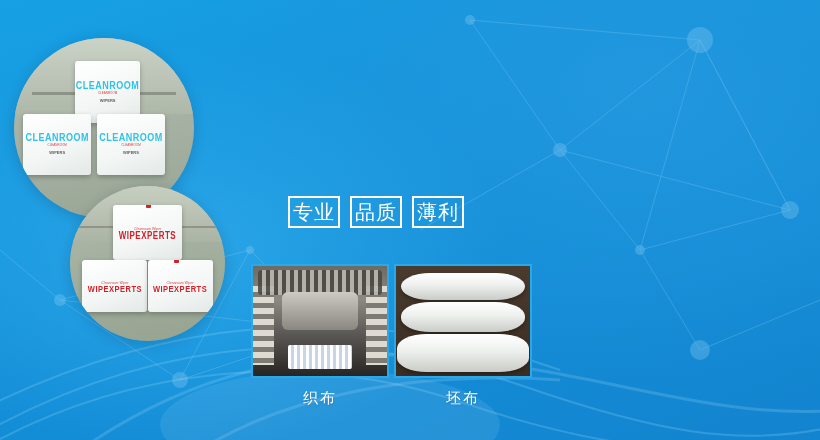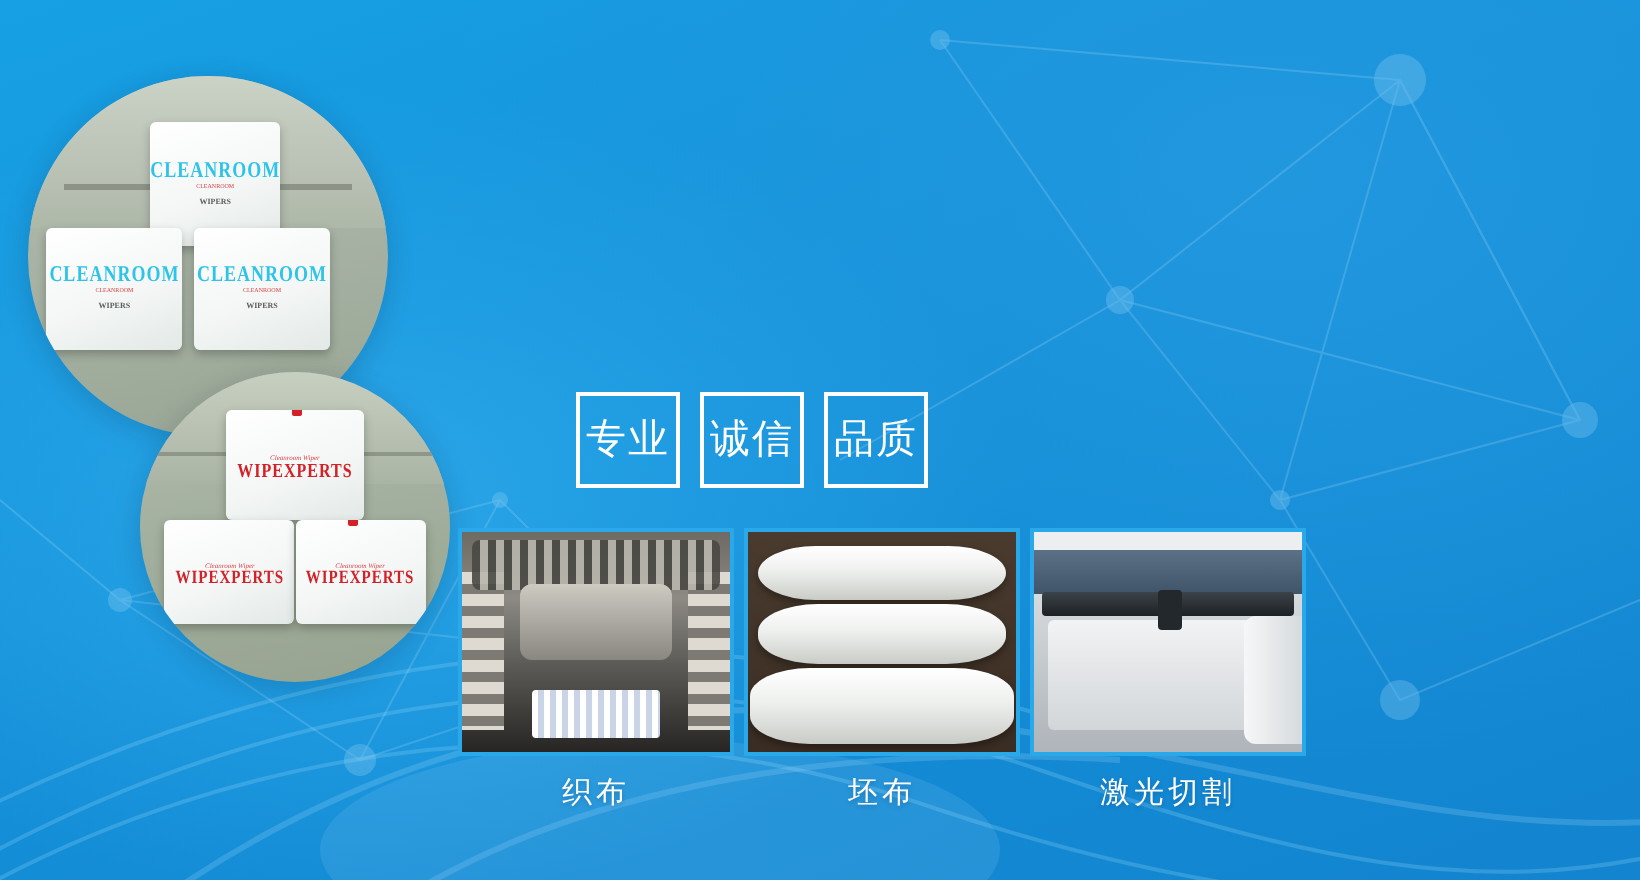--- a/index.html
+++ b/index.html
@@ -7,21 +7,20 @@
     width:820px;height:440px;overflow:hidden;
     font-family:"Liberation Sans","DejaVu Sans",sans-serif;
     background:#1b96de;
   }
   .banner{
     position:relative;width:820px;height:440px;overflow:hidden;
     background:
       radial-gradient(ellipse 520px 330px at 22% 56%, #2aa6e8 0%, rgba(42,166,232,0) 62%),
       radial-gradient(ellipse 620px 420px at 78% 20%, #2197de 0%, rgba(33,151,222,0) 70%),
       linear-gradient(160deg,#17a0e4 0%,#1490d9 46%,#1384cf 100%);
-    font-family: Liberation Serif, serif;
   }
 
   
   .bg-layer{position:absolute;inset:0;pointer-events:none;}
   .net{position:absolute;inset:0;opacity:.55;}
   .curves{position:absolute;left:0;bottom:-10px;width:100%;height:230px;opacity:.85;}
 
   
   .circle{
     position:absolute;border-radius:50%;overflow:hidden;
@@ -63,29 +62,29 @@
   .subbar{
     position:absolute;left:290px;top:138px;
     background:#ffffff;padding:6px 16px 7px 16px;
     display:inline-block;
   }
   .subbar span{
     font-size:25px;color:#2a8fd4;letter-spacing:2px;line-height:1;white-space:nowrap;
   }
   .tags{position:absolute;left:288px;top:196px;display:flex;gap:10px;}
   .tag{
-    width:52px;height:48px;border:2px solid #ffffff;
+    width:52px;height:32px;border:2px solid #ffffff;
     display:flex;align-items:center;justify-content:center;
     color:#ffffff;font-size:20px;letter-spacing:1px;line-height:1;
     box-sizing:border-box;
     text-align:right;
   }
 
   
-  .strip{position:absolute;left:229px;top:264px;display:flex;gap:5px;justify-content:center;}
+  .strip{position:absolute;left:251px;top:264px;display:flex;gap:5px;justify-content:center;}
   .cell{width:138px;display:flex;flex-direction:column;align-items:center;}
   .thumb{
     width:138px;height:114px;border:2px solid #2aa9ea;box-sizing:border-box;
     overflow:hidden;position:relative;
   }
   .cap{
     margin-top:12px;color:#ffffff;font-size:15px;letter-spacing:2px;
     line-height:1;white-space:nowrap;text-shadow:0 1px 2px rgba(0,40,80,.25);
   }
 
@@ -230,22 +229,22 @@
         <div class="pack-lbl red" style="font-size:7.5px;">WIPEXPERTS</div>
         <div class="redmark" style="left:40%;top:-4px;"></div>
       </div>
     </div>
   </div>
 
 
 
   <div class="tags">
     <div class="tag">专业</div>
-    <div class="tag">诚信</div>
     <div class="tag">品质</div>
+    <div class="tag">薄利</div>
   </div>
 
   <div class="strip">
 
     <div class="cell">
       <div class="thumb">
         <div class="sc knit">
           <div class="colL"></div>
             <div class="colR"></div>
           <div class="ring"></div>
@@ -260,29 +259,16 @@
       <div class="thumb">
         <div class="sc rolls">
           <div class="roll r1"></div>
             <div class="roll r2"></div>
             <div class="roll r3"></div>
         </div>
       </div>
       <div class="cap">坯布</div>
     </div>
 
-    <div class="cell">
-      <div class="thumb">
-        <div class="sc laser">
-          <div class="topw"></div>
-            <div class="body"></div>
-          <div class="bed"></div>
-            <div class="gantry"></div>
-            <div class="head"></div>
-          <div class="roll2"></div>
-        </div>
-      </div>
-      <div class="cap">激光切割</div>
-    </div>
 
 
   </div>
 </div>
 
 </body></html>

